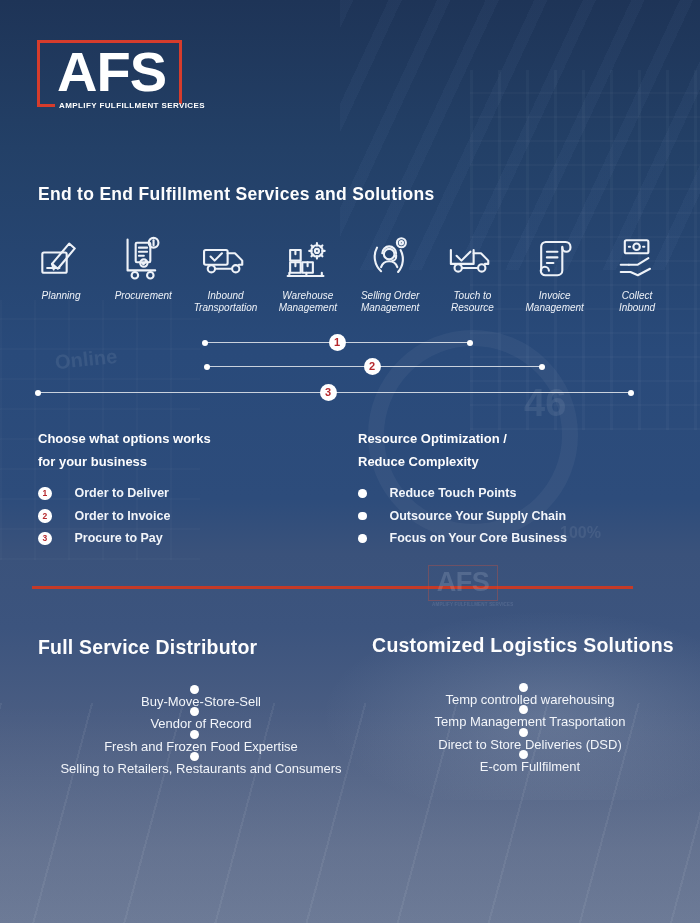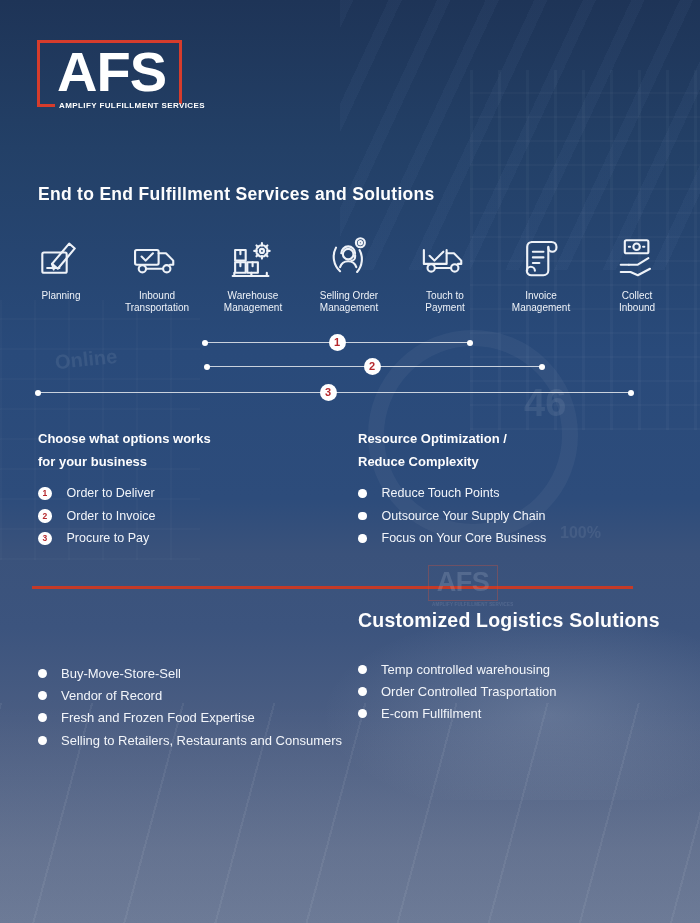--- a/index.html
+++ b/index.html
@@ -35,50 +35,50 @@
 
   .main-heading{left:38px;top:184px;font-size:17.5px;font-weight:700;letter-spacing:.3px;color:#fdfdfe;}
 
   
   .services{left:20px;top:233px;width:658px;display:flex;justify-content:space-between;}
   .svc{width:82px;display:flex;flex-direction:column;align-items:center;text-align:center;}
   .svc-icon{width:52px;height:52px;color:#eef2f8;}
   .svc-icon svg{width:100%;height:100%;fill:none;stroke:currentColor;stroke-width:2.6;
     stroke-linecap:round;stroke-linejoin:round;}
   .svc-label{margin-top:5px;font-size:10px;font-weight:500;line-height:11.5px;color:#eef2f8;}
-  .svc-label span{display:block;}
+  .svc-label span{display:block;font-style:italic;}
 
   
   .flow-line{height:1px;background:rgba(255,255,255,.75);}
   .flow-dot{width:6px;height:6px;border-radius:50%;background:#ffffff;top:-2.5px;}
   .flow-num{width:17px;height:17px;border-radius:50%;background:#ffffff;color:#b5282d;
     font-size:11px;font-weight:800;display:flex;align-items:center;justify-content:center;}
 
   
   .col-heading{font-size:13px;font-weight:700;line-height:22.5px;color:#fdfdfe;}
   .col-heading span{display:block;}
   .opt-list{margin-top:9px;}
   .opt-item{display:flex;align-items:center;height:22.5px;}
   .num-badge{width:13.5px;height:13.5px;border-radius:50%;background:#ffffff;color:#b5282d;
     font-size:8.5px;font-weight:800;display:flex;align-items:center;justify-content:center;flex:0 0 auto;}
   .dot-badge{width:8.5px;height:8.5px;border-radius:50%;background:#ffffff;flex:0 0 auto;}
-  .opt-text{margin-left:15px;font-size:12.5px;font-weight:400;color:#f2f5fa;}
+  .opt-text{margin-left:23px;font-size:12.5px;font-weight:700;color:#f2f5fa;}
 
   .divider{left:32px;top:586px;width:601px;height:3px;background:#c53a27;}
 
   
   .watermark{left:428px;top:565px;width:70px;height:36px;border:1px solid rgba(210,80,60,.35);}
   .wm-text{font-size:27px;font-weight:800;line-height:32px;text-align:center;color:rgba(220,230,245,.16);letter-spacing:-.5px;}
   .wm-tagline{position:absolute;left:3px;bottom:-7px;font-size:4.5px;font-weight:700;white-space:nowrap;
     color:rgba(220,230,245,.14);letter-spacing:.2px;}
 
   
   .big-heading{font-size:19.5px;font-weight:700;letter-spacing:.2px;color:#fdfdfe;}
   .big-list{margin-top:26px;}
-  .big-item{display:flex;align-items:center;height:22.3px;}
+  .big-item{display:flex;align-items:center;height:22.3px;flex-direction:column;}
   .big-dot{width:9px;height:9px;border-radius:50%;background:#ffffff;flex:0 0 auto;}
   .big-text{margin-left:14px;font-size:13px;font-weight:500;color:#f2f5fa;}
 </style>
 </head>
 <body>
 
 <div class="page">
 
   <div class="abs tex-streaks"></div>
   <div class="abs tex-shelf"></div>
@@ -100,20 +100,38 @@
   <div class="abs services" id="services">
       <div class="svc">
         <div class="svc-icon"><svg viewBox="0 0 64 64">
             <rect x="9" y="24" width="30" height="25" rx="2"></rect>
             <line x1="15" y1="43" x2="30" y2="43"></line>
             <path d="M21 38 L42 13 l7 6 L28 44 Z"></path>
             <line x1="21" y1="38" x2="23" y2="45"></line>
           </svg></div>
         <div class="svc-label">
           <span>Planning</span>
+        </div>
+      </div>
+      <div class="svc">
+        <div class="svc-icon"><svg viewBox="0 0 64 64">
+            <path d="M13 8 v38 h34"></path>
+            <circle cx="22" cy="52" r="4"></circle>
+            <circle cx="41" cy="52" r="4"></circle>
+            <rect x="23" y="12" width="18" height="24" rx="1.5"></rect>
+            <line x1="27" y1="18" x2="37" y2="18"></line>
+            <line x1="27" y1="23" x2="37" y2="23"></line>
+            <line x1="27" y1="28" x2="33" y2="28"></line>
+            <circle cx="45" cy="12" r="6"></circle>
+            <line x1="45" y1="9" x2="45" y2="15"></line>
+            <circle cx="33" cy="37" r="4.5"></circle>
+            <path d="M31 37 l1.5 1.5 3.5 -3.5"></path>
+          </svg></div>
+        <div class="svc-label">
+          <span>Procurement</span>
         </div>
       </div>
       <div class="svc">
         <div class="svc-icon"><svg viewBox="0 0 64 64">
             <rect x="5" y="21" width="29" height="18" rx="2"></rect>
             <path d="M34 25 h9 l9 9 v5 h-4"></path>
             <circle cx="14" cy="44" r="4.5"></circle>
             <circle cx="44" cy="44" r="4.5"></circle>
             <line x1="19" y1="44" x2="39" y2="44"></line>
             <path d="M13 29 l5 5 9 -9"></path>
@@ -161,21 +179,21 @@
         <div class="svc-icon"><svg viewBox="0 0 64 64">
             <path d="M6 21 v17 h28 V21"></path>
             <path d="M34 25 h9 l9 9 v4 h-4"></path>
             <circle cx="15" cy="43" r="4.5"></circle>
             <circle cx="44" cy="43" r="4.5"></circle>
             <line x1="20" y1="43" x2="39" y2="43"></line>
             <path d="M13 28 l6 6 11 -11"></path>
           </svg></div>
         <div class="svc-label">
           <span>Touch to</span>
-          <span>Payment</span>
+          <span>Resource</span>
         </div>
       </div>
       <div class="svc">
         <div class="svc-icon"><svg viewBox="0 0 64 64">
             <path d="M21 11 H45 a6 6 0 0 1 6 6 v1 a5 5 0 0 1 -10 0 v-1"></path>
             <path d="M21 11 a6 6 0 0 0 -6 6 V46"></path>
             <path d="M41 18 V46 a6 6 0 0 1 -6 6 H20 a5.5 5.5 0 0 1 -5.5 -5.5 a5 5 0 0 1 10 0"></path>
             <line x1="22" y1="23" x2="35" y2="23"></line>
             <line x1="22" y1="30" x2="35" y2="30"></line>
             <line x1="22" y1="37" x2="30" y2="37"></line>
@@ -262,50 +280,55 @@
       </div>
   </div>
 
   <div class="abs divider"></div>
   <div class="abs watermark">
     <div class="wm-text">AFS</div>
     <div class="wm-tagline">AMPLIFY FULFILLMENT SERVICES</div>
   </div>
 
   <div class="abs" style="left:38px;top:636px;width:312px;">
+    <div class="big-heading">Full Service Distributor</div>
     <div class="big-list" id="bottom-left-list">
         <div class="big-item">
           <div class="big-dot"></div>
           <div class="big-text">Buy-Move-Store-Sell</div>
         </div>
         <div class="big-item">
           <div class="big-dot"></div>
           <div class="big-text">Vendor of Record</div>
         </div>
         <div class="big-item">
           <div class="big-dot"></div>
           <div class="big-text">Fresh and Frozen Food Expertise</div>
         </div>
         <div class="big-item">
           <div class="big-dot"></div>
           <div class="big-text">Selling to Retailers, Restaurants and Consumers</div>
         </div>
       </div>
   </div>
 
-  <div class="abs" style="left:358px;top:609px;width:330px;">
+  <div class="abs" style="left:358px;top:634px;width:330px;text-align:center;">
     <div class="big-heading">Customized Logistics Solutions</div>
     <div class="big-list" id="bottom-right-list">
         <div class="big-item">
           <div class="big-dot"></div>
           <div class="big-text">Temp controlled warehousing</div>
         </div>
         <div class="big-item">
           <div class="big-dot"></div>
-          <div class="big-text">Order Controlled Trasportation</div>
+          <div class="big-text">Temp Management Trasportation</div>
+        </div>
+        <div class="big-item">
+          <div class="big-dot"></div>
+          <div class="big-text">Direct to Store Deliveries (DSD)</div>
         </div>
         <div class="big-item">
           <div class="big-dot"></div>
           <div class="big-text">E-com Fullfilment</div>
         </div>
       </div>
   </div>
 
 </div>
 

